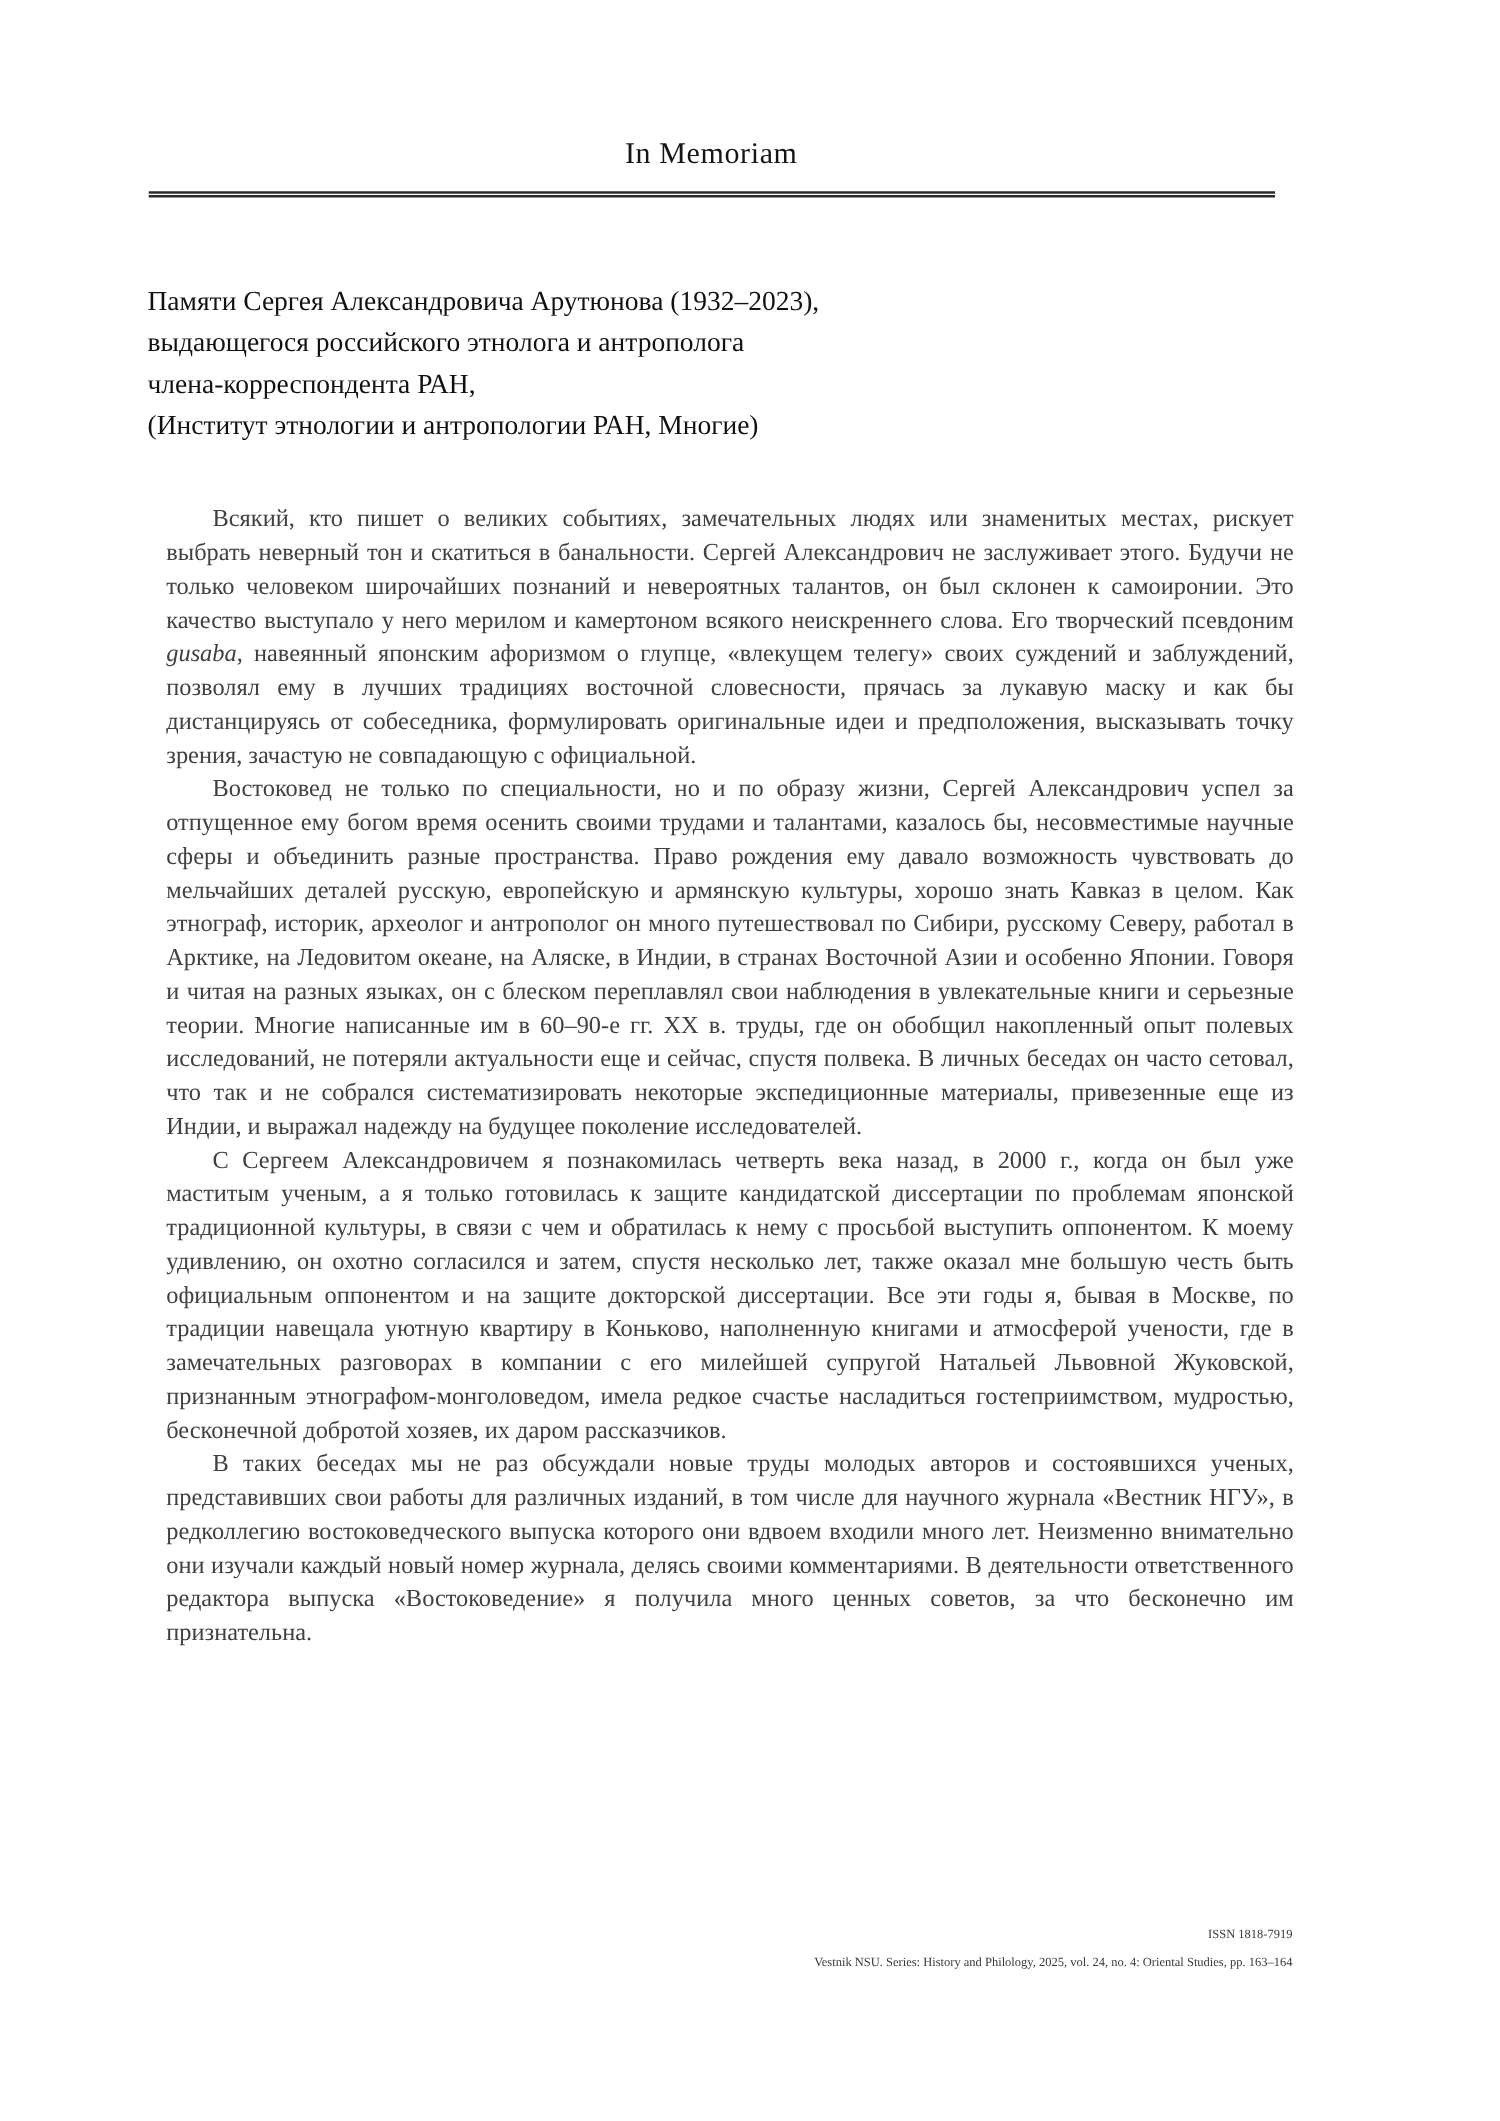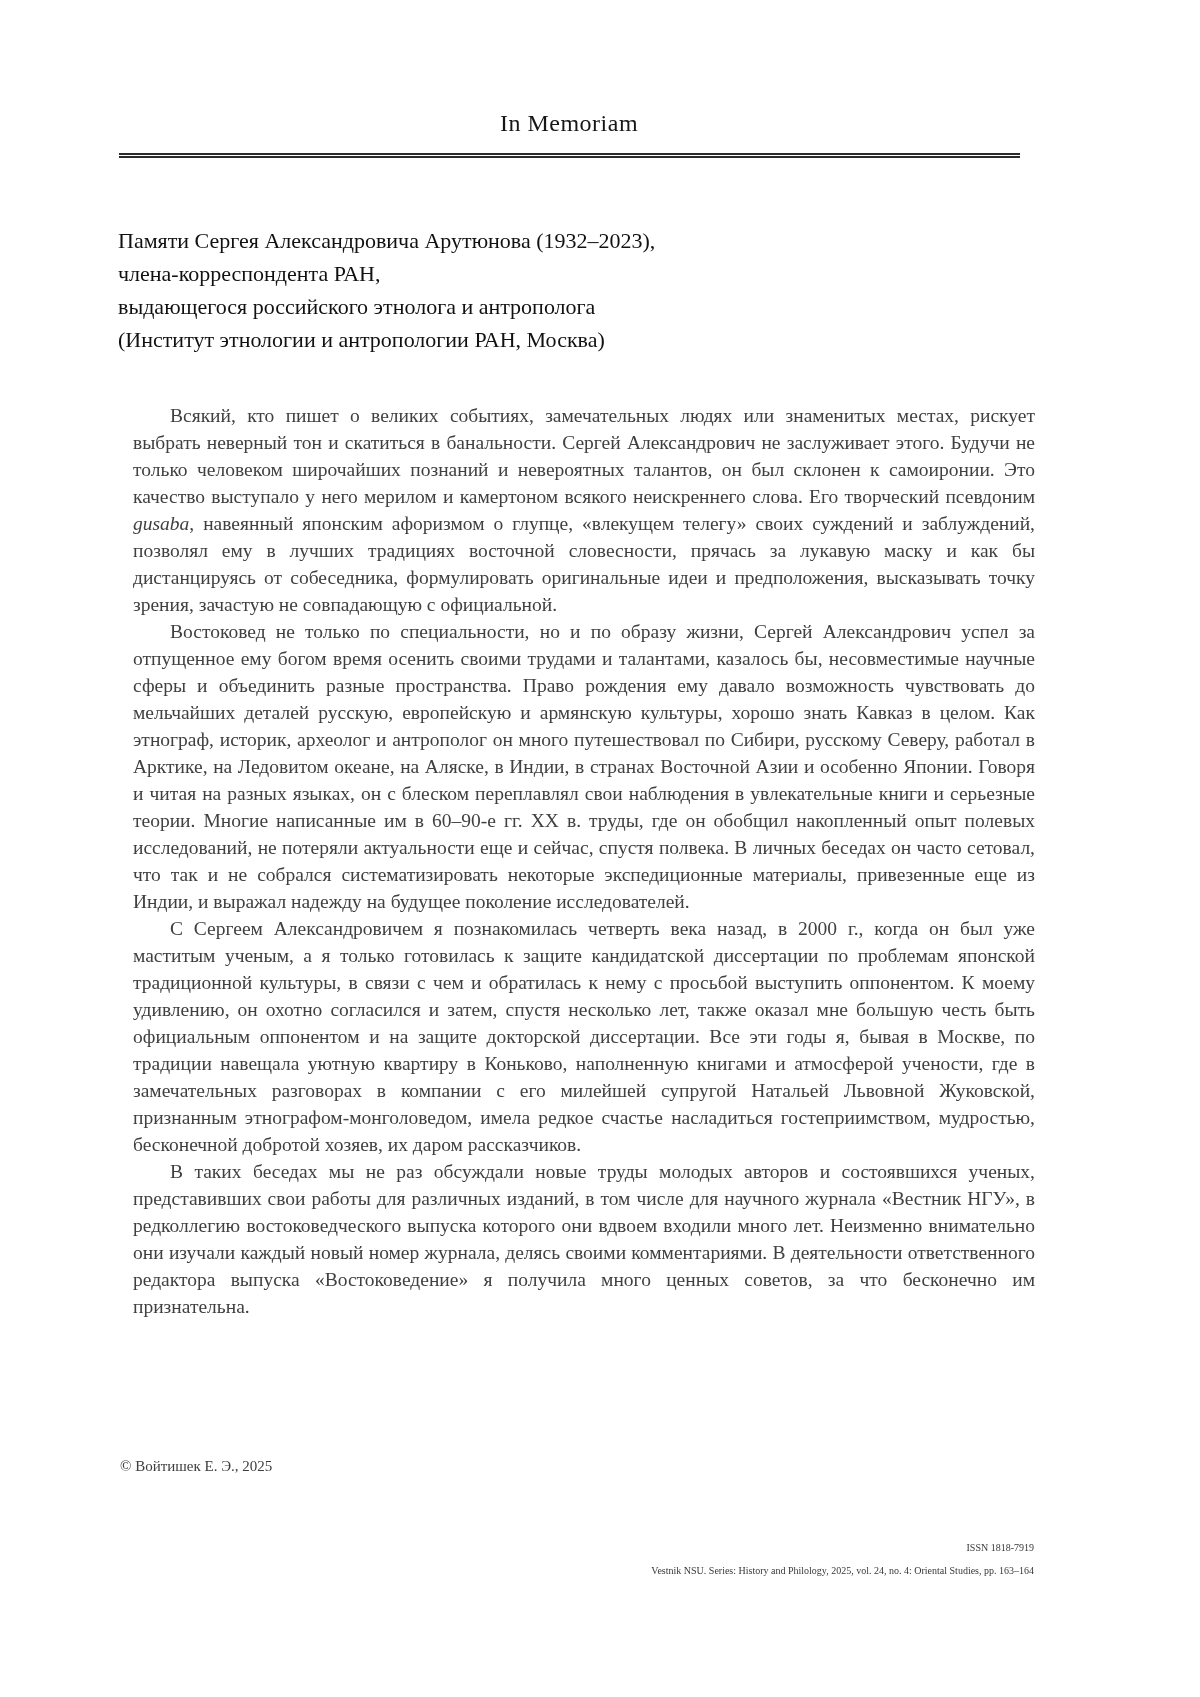--- a/index.html
+++ b/index.html
@@ -90,32 +90,31 @@
 <body>
 
 <div class="page">
 
   <div class="running-head">In Memoriam</div>
 
   <div class="double-rule"></div>
 
   <div class="article-title">
     <div>Памяти Сергея Александровича Арутюнова (1932–2023),</div>
+    <div>выдающегося российского этнолога и антрополога</div>
     <div>члена-корреспондента РАН,</div>
-    <div>выдающегося российского этнолога и антрополога</div>
-    <div>(Институт этнологии и антропологии РАН, Москва)</div>
+    <div>(Институт этнологии и антропологии РАН, Многие)</div>
   </div>
 
   <div class="article-body">
     <p><span>Всякий, кто пишет о великих событиях, замечательных людях или знаменитых местах, рискует выбрать неверный тон и скатиться в банальности. Сергей Александрович не заслуживает этого. Будучи не только человеком широчайших познаний и невероятных талантов, он был склонен к самоиронии. Это качество выступало у него мерилом и камертоном всякого неискреннего слова. Его творческий псевдоним </span><em>gusaba</em><span>, навеянный японским афоризмом о глупце, «влекущем телегу» своих суждений и заблуждений, позволял ему в лучших традициях восточной словесности, прячась за лукавую маску и как бы дистанцируясь от собеседника, формулировать оригинальные идеи и предположения, высказывать точку зрения, зачастую не совпадающую с официальной.</span></p>
     <p>Востоковед не только по специальности, но и по образу жизни, Сергей Александрович успел за отпущенное ему богом время осенить своими трудами и талантами, казалось бы, несовместимые научные сферы и объединить разные пространства. Право рождения ему давало возможность чувствовать до мельчайших деталей русскую, европейскую и армянскую культуры, хорошо знать Кавказ в целом. Как этнограф, историк, археолог и антрополог он много путешествовал по Сибири, русскому Северу, работал в Арктике, на Ледовитом океане, на Аляске, в Индии, в странах Восточной Азии и особенно Японии. Говоря и читая на разных языках, он с блеском переплавлял свои наблюдения в увлекательные книги и серьезные теории. Многие написанные им в 60–90-е гг. XX в. труды, где он обобщил накопленный опыт полевых исследований, не потеряли актуальности еще и сейчас, спустя полвека. В личных беседах он часто сетовал, что так и не собрался систематизировать некоторые экспедиционные материалы, привезенные еще из Индии, и выражал надежду на будущее поколение исследователей.</p>
     <p>С Сергеем Александровичем я познакомилась четверть века назад, в 2000 г., когда он был уже маститым ученым, а я только готовилась к защите кандидатской диссертации по проблемам японской традиционной культуры, в связи с чем и обратилась к нему с просьбой выступить оппонентом. К моему удивлению, он охотно согласился и затем, спустя несколько лет, также оказал мне большую честь быть официальным оппонентом и на защите докторской диссертации. Все эти годы я, бывая в Москве, по традиции навещала уютную квартиру в Коньково, наполненную книгами и атмосферой учености, где в замечательных разговорах в компании с его милейшей супругой Натальей Львовной Жуковской, признанным этнографом-монголоведом, имела редкое счастье насладиться гостеприимством, мудростью, бесконечной добротой хозяев, их даром рассказчиков.</p>
     <p>В таких беседах мы не раз обсуждали новые труды молодых авторов и состоявшихся ученых, представивших свои работы для различных изданий, в том числе для научного журнала «Вестник НГУ», в редколлегию востоковедческого выпуска которого они вдвоем входили много лет. Неизменно внимательно они изучали каждый новый номер журнала, делясь своими комментариями. В деятельности ответственного редактора выпуска «Востоковедение» я получила много ценных советов, за что бесконечно им признательна.</p>
   </div>
 
-  <div class="copyright">© Войтишек Е. Э., 2025</div>
 
   <div class="footer">
     <div>ISSN 1818-7919</div>
     <div>Vestnik NSU. Series: History and Philology, 2025, vol. 24, no. 4: Oriental Studies, pp. 163–164</div>
   </div>
 
 </div>
 
 </body></html>

